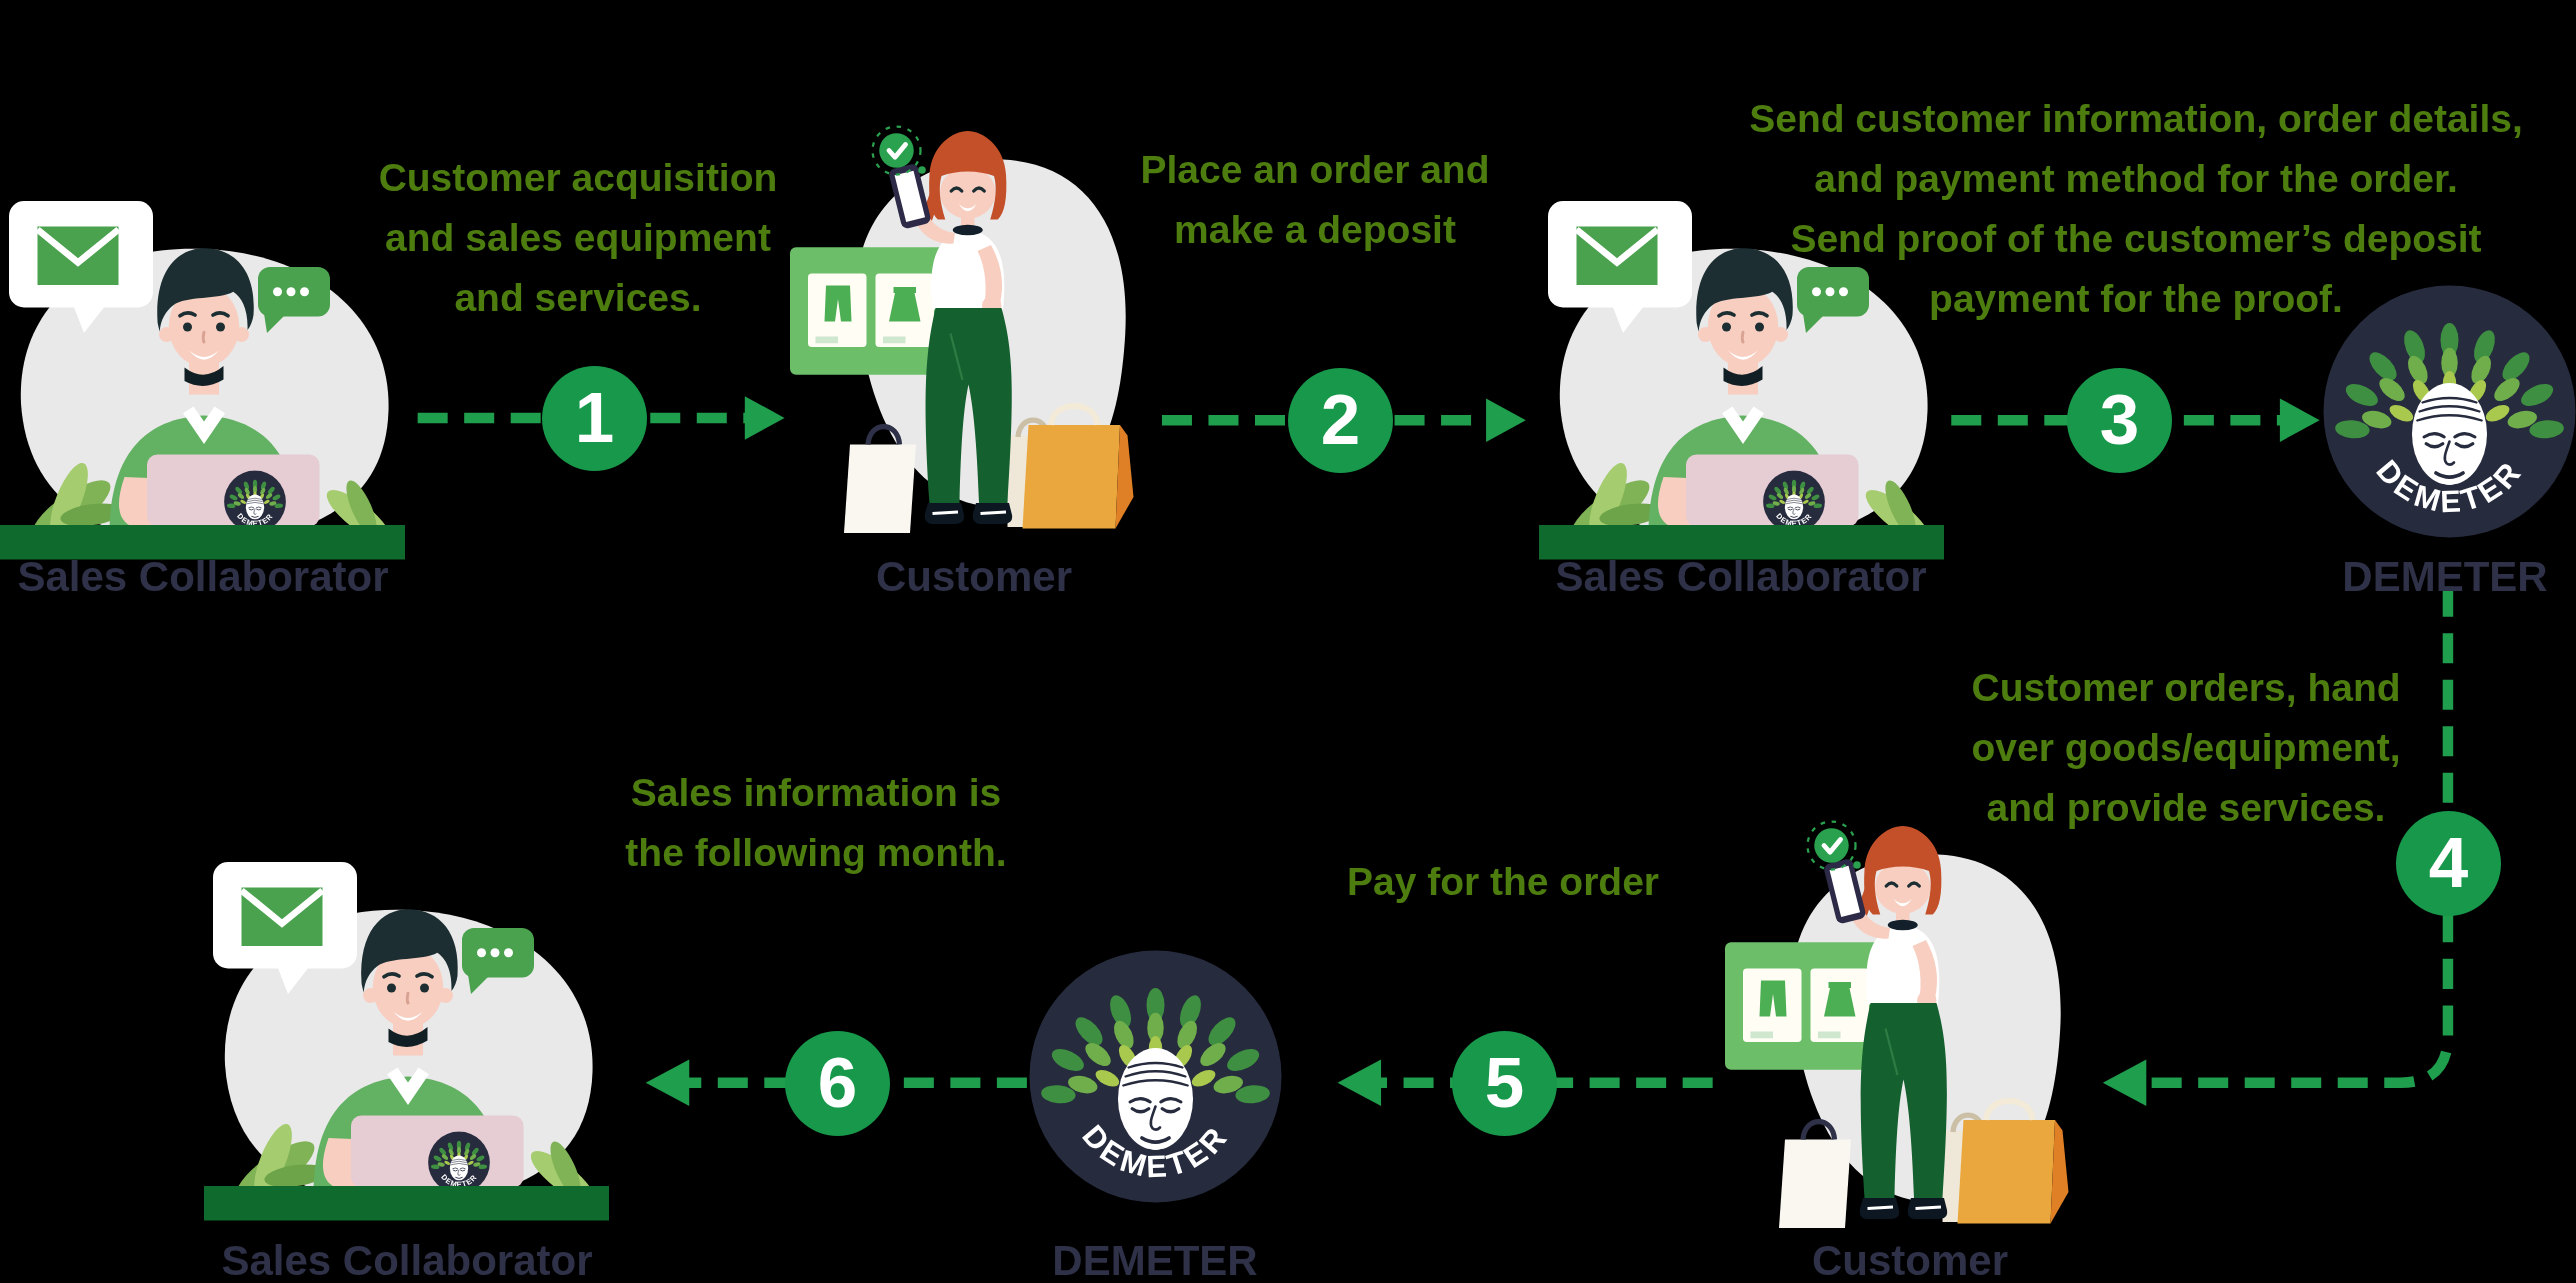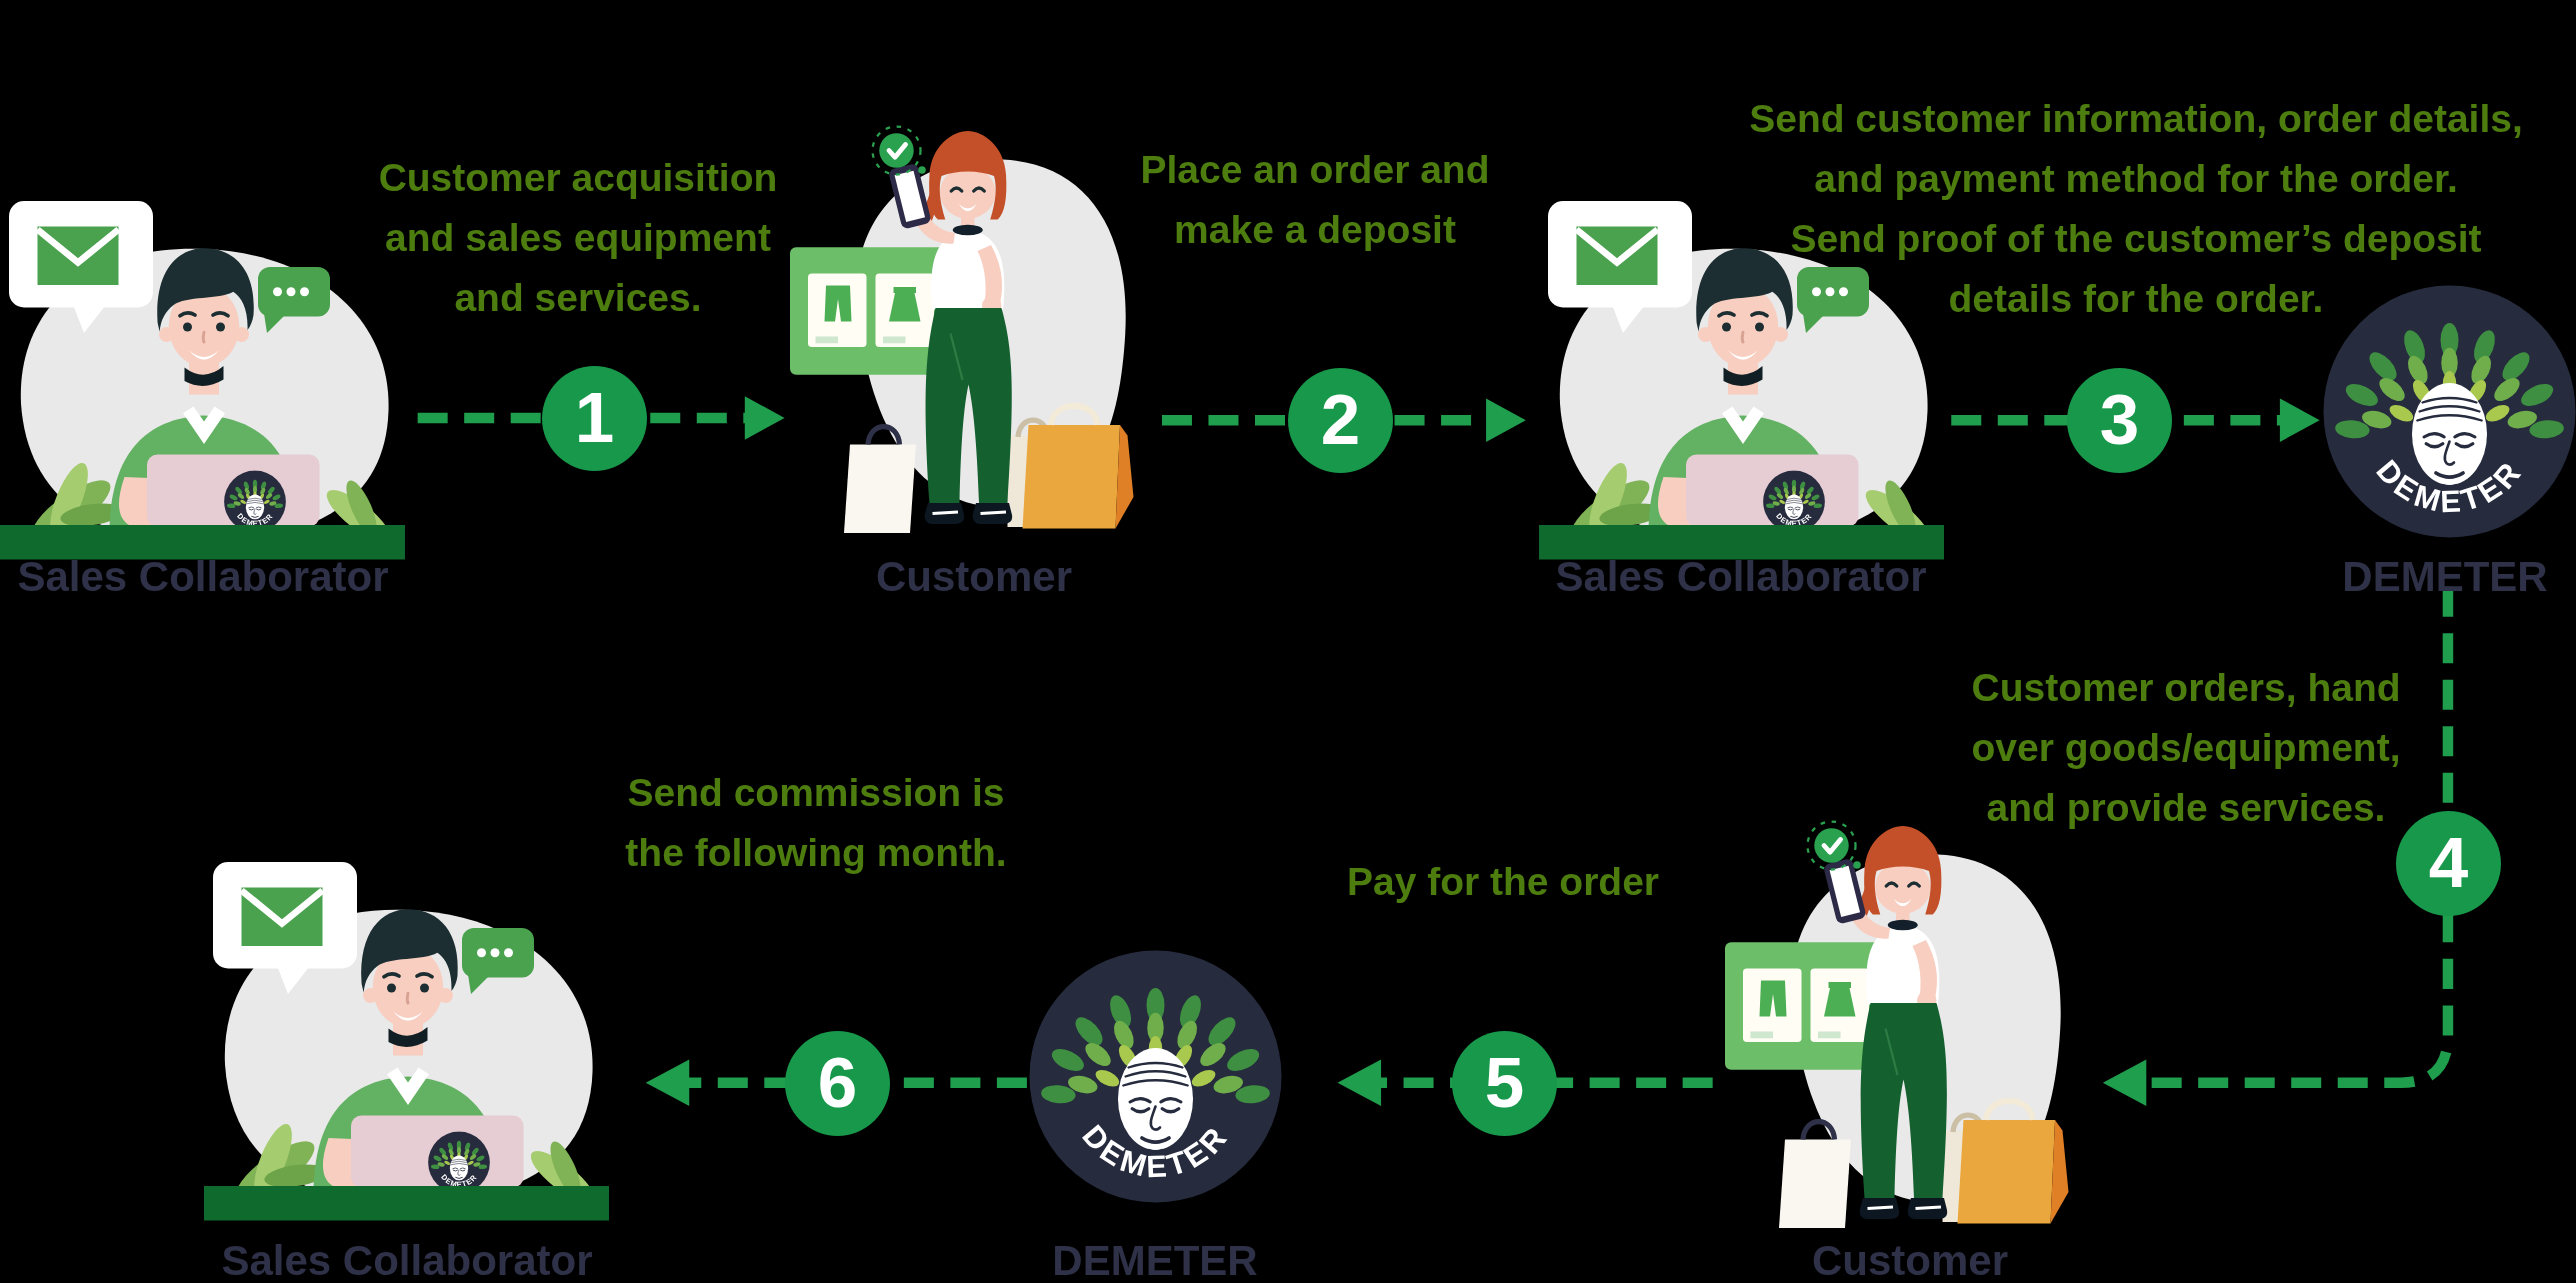--- a/index.html
+++ b/index.html
@@ -242,32 +242,32 @@
       <div>and services.</div>
     </div>
   <div class="note" style="left:1315px;top:140px">
       <div>Place an order and</div>
       <div>make a deposit</div>
     </div>
   <div class="note" style="left:2136px;top:89px">
       <div>Send customer information, order details,</div>
       <div>and payment method for the order.</div>
       <div>Send proof of the customer’s deposit</div>
-      <div>details for the order.</div>
+      <div>payment for the proof.</div>
     </div>
   <div class="note" style="left:2186px;top:658px">
       <div>Customer orders, hand</div>
       <div>over goods/equipment,</div>
       <div>and provide services.</div>
     </div>
   <div class="note" style="left:1503px;top:852px">
       <div>Pay for the order</div>
     </div>
   <div class="note" style="left:816px;top:763px">
-      <div>Send commission is</div>
+      <div>Sales information is</div>
       <div>the following month.</div>
     </div>
 
   <div class="node-label" style="left:203px;top:553px">Sales Collaborator</div>
   <div class="node-label" style="left:974px;top:553px">Customer</div>
   <div class="node-label" style="left:1741px;top:553px">Sales Collaborator</div>
   <div class="node-label" style="left:2445px;top:553px">DEMETER</div>
   <div class="node-label" style="left:407px;top:1237px">Sales Collaborator</div>
   <div class="node-label" style="left:1155px;top:1237px">DEMETER</div>
   <div class="node-label" style="left:1910px;top:1237px">Customer</div>

